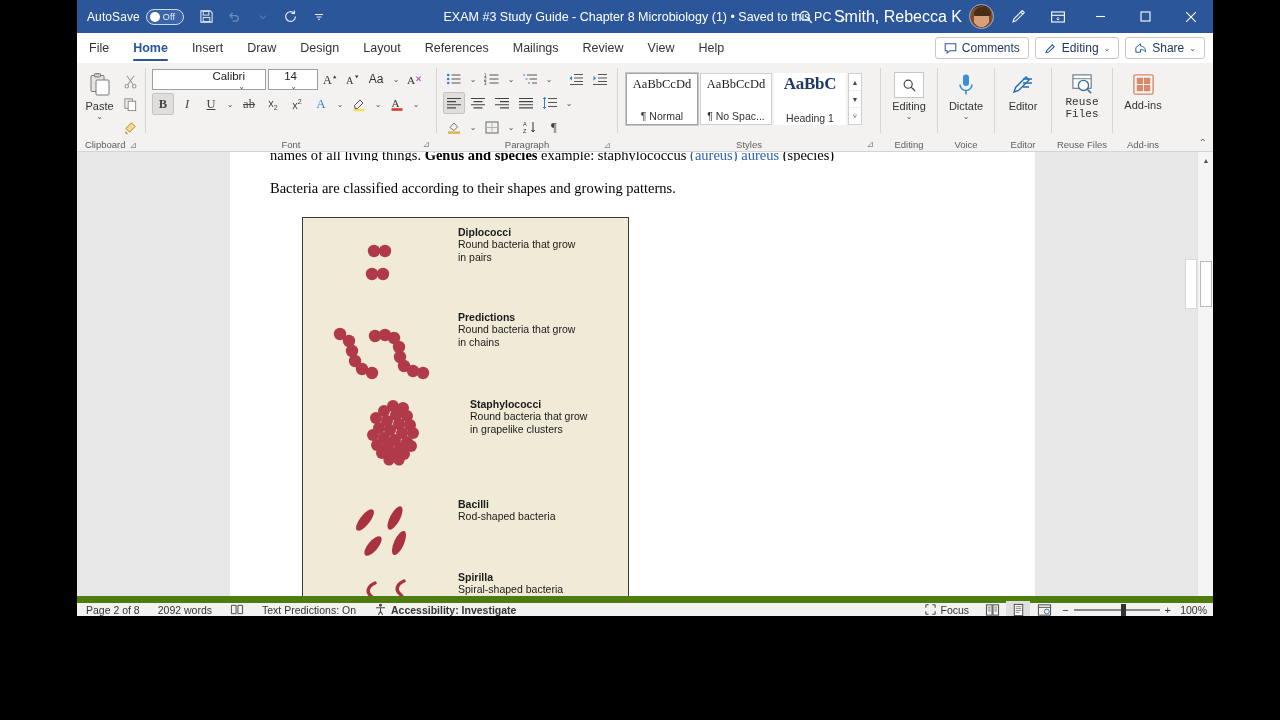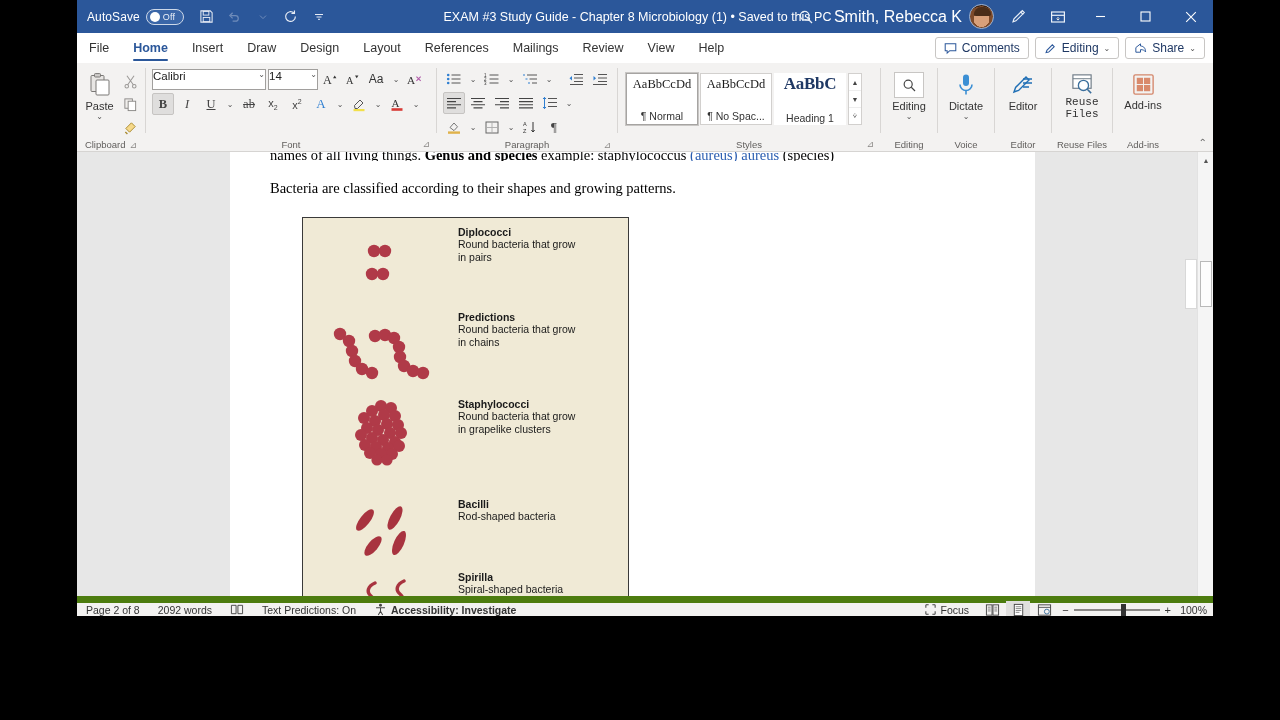--- a/index.html
+++ b/index.html
@@ -110,21 +110,21 @@
   .smallbtn {
     width: 22px; height: 22px; display: flex; align-items: center; justify-content: center;
     border-radius: 2px; color: #444;
   }
   .smallbtn.sel { background: #dfdedd; border: 1px solid #c6c4c2; }
   .caretsm { width: 12px; height: 22px; display: flex; align-items: center; justify-content: center; font-size: 8px; color: #555; }
 
   .fontrow { display: flex; align-items: center; gap: 2px; }
   .combo {
     height: 21px; border: 1px solid #a19f9d; background: #fff; display: flex;
-    align-items: flex-start; padding: 0 0; font-size: 11.5px; color: #222;
+    align-items: flex-end; padding: 0 20px; font-size: 11.5px; color: #222; flex-direction: column;
   }
   .combo .cv { margin-left: auto; font-size: 8px; color: #555; }
   .fontname { width: 114px; }
   .fontsize { width: 50px; }
 
   .stylebox {
     width: 72px; height: 52px; border: 1px solid #d2d0ce; background: #fff;
     display: flex; flex-direction: column; align-items: center; justify-content: center;
     margin-right: 2px;
   }
@@ -764,21 +764,21 @@
             </svg>
             <div style="position:absolute;left:155px;top:8px;">
               <div class="fig-title">Predictions</div>
               <div class="fig-desc">
                 <span>Round bacteria that grow</span><br>
                 <span>in chains</span>
               </div>
             </div>
           </div>
 
-          <div class="fig-row" style="left:0;top:172px;width:327px;height:105px;">
+          <div class="fig-row" style="left:12px;top:172px;width:327px;height:105px;">
             <svg style="position:absolute;left:48px;top:10px;" width="80" height="70" viewBox="0 0 80 70">
               <g fill="#b03a48">
                 <circle cx="30" cy="6" r="6"></circle>
                   <circle cx="40" cy="8" r="6"></circle>
                   <circle cx="21" cy="11" r="6"></circle>
                 <circle cx="33" cy="15" r="6"></circle>
                   <circle cx="44" cy="16" r="6"></circle>
                   <circle cx="13" cy="18" r="6"></circle>
                 <circle cx="24" cy="21" r="6"></circle>
                   <circle cx="36" cy="24" r="6"></circle>

